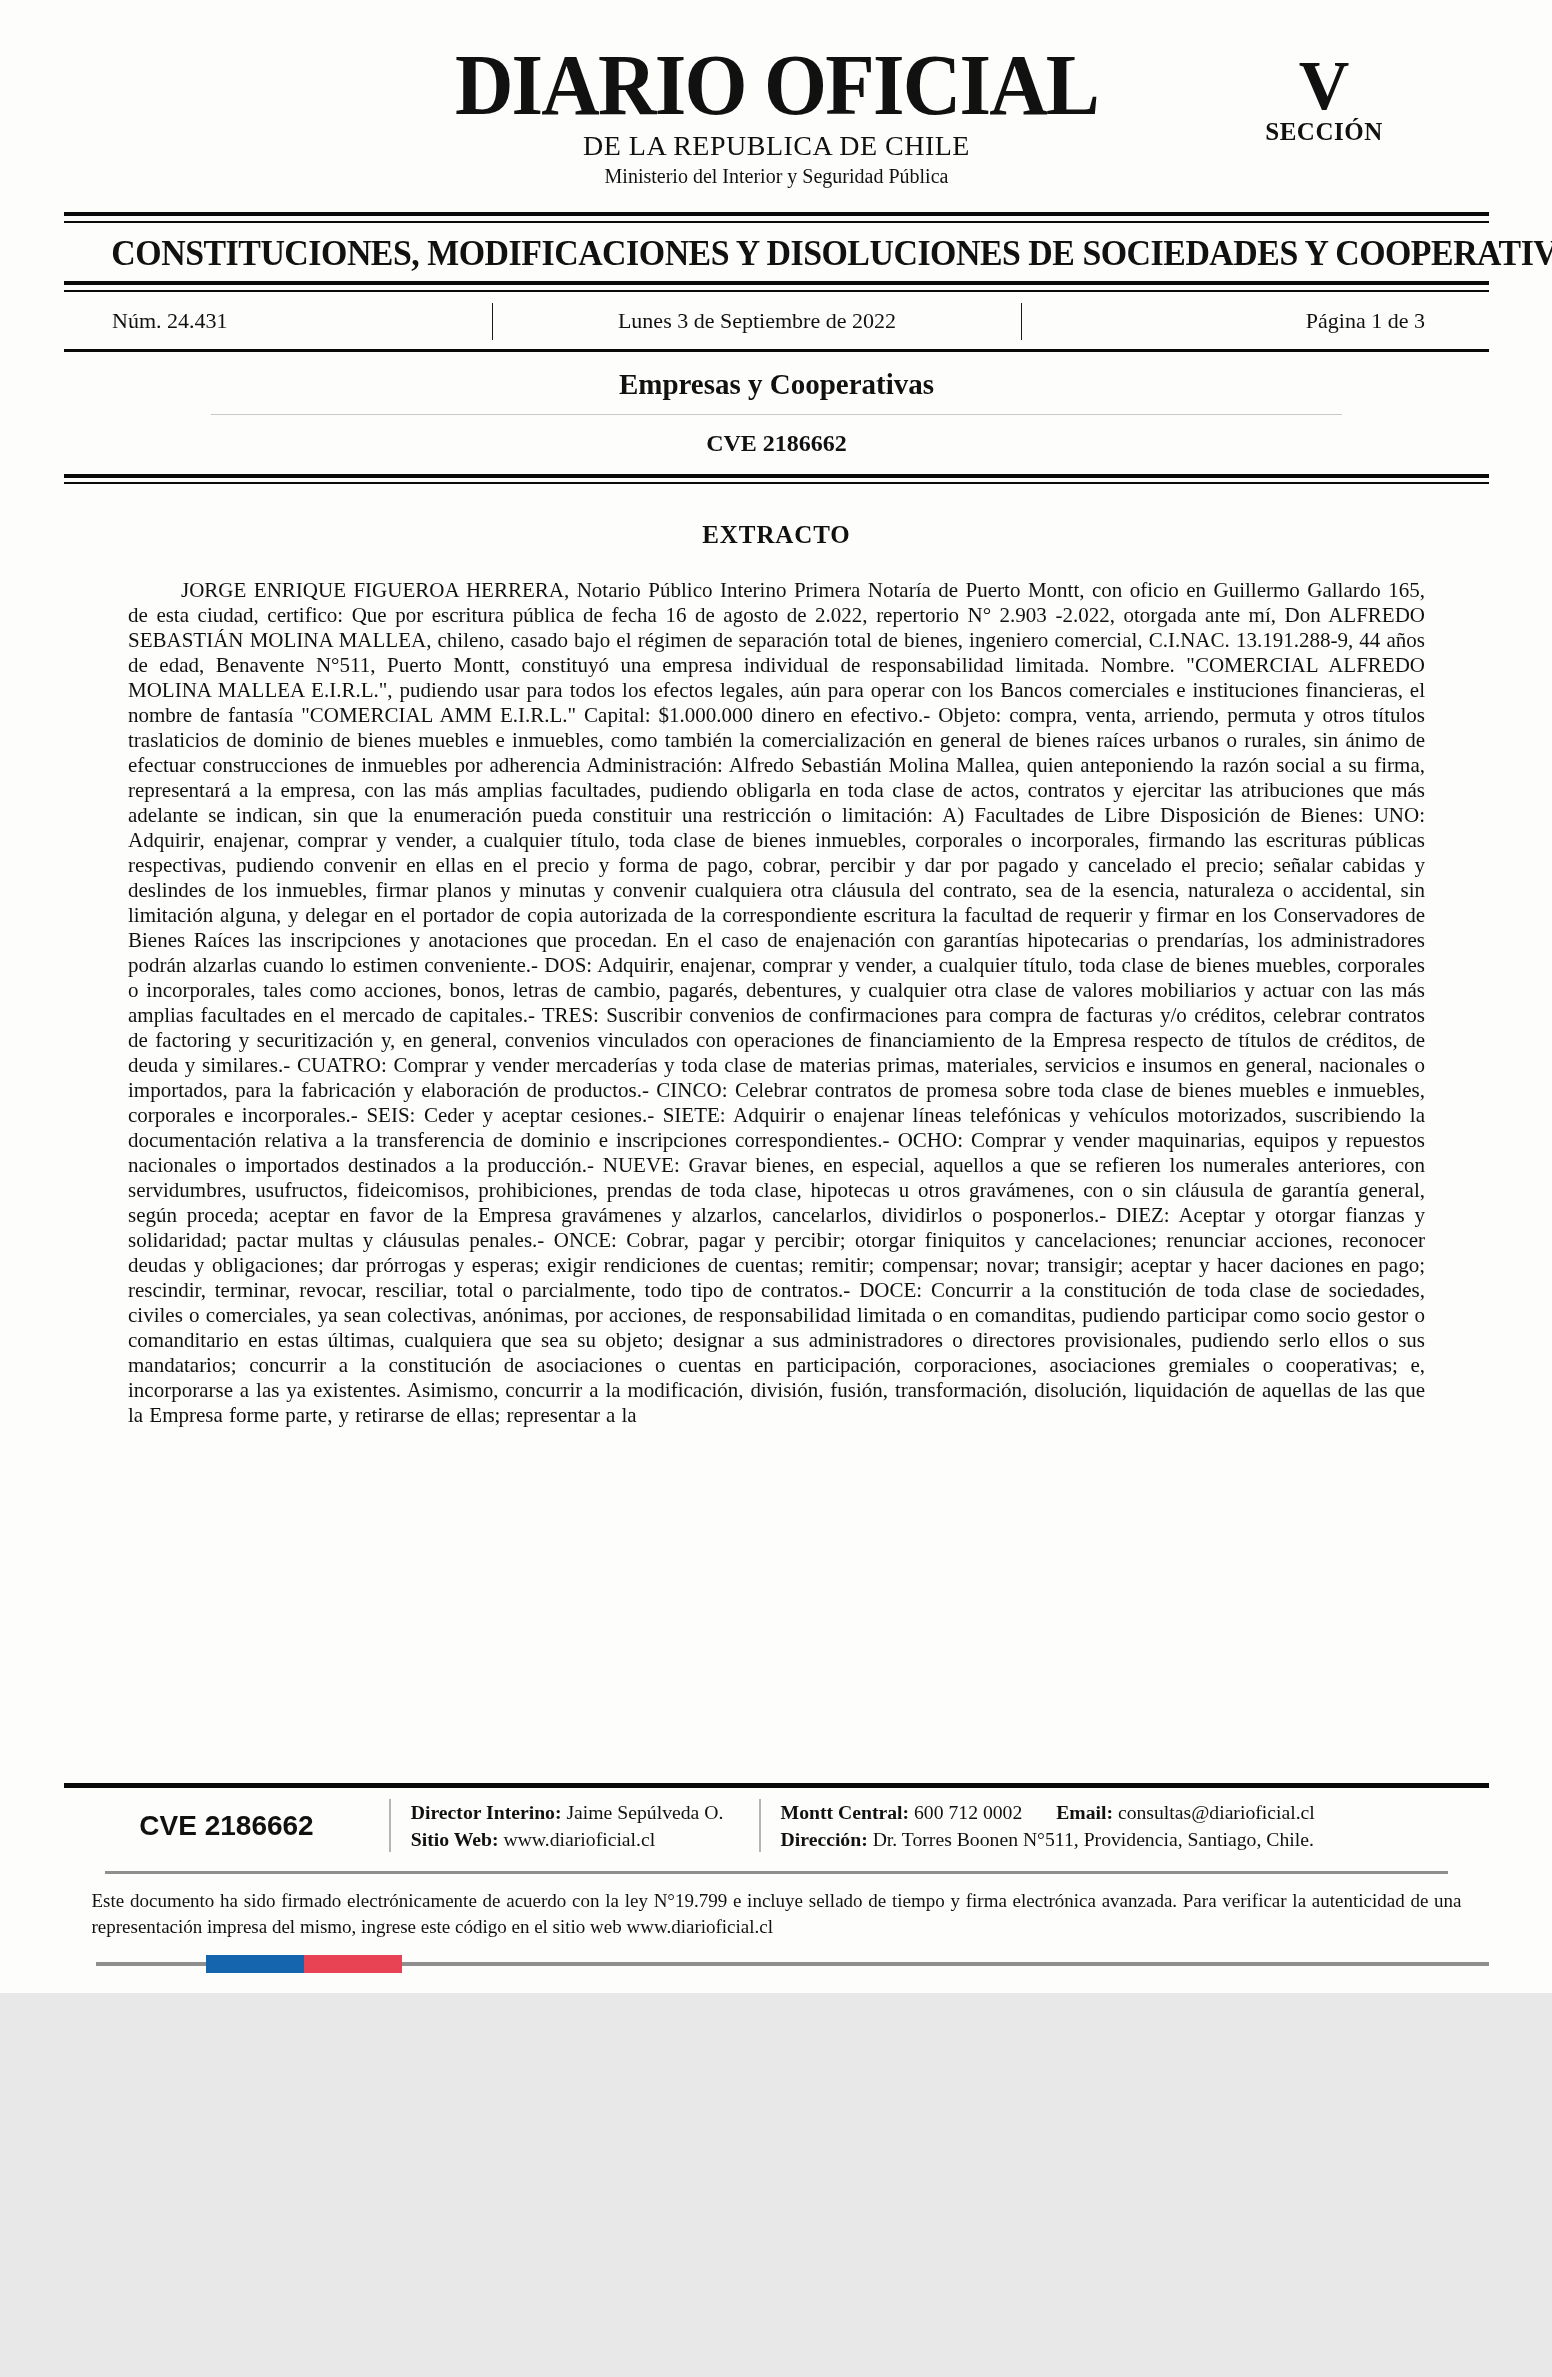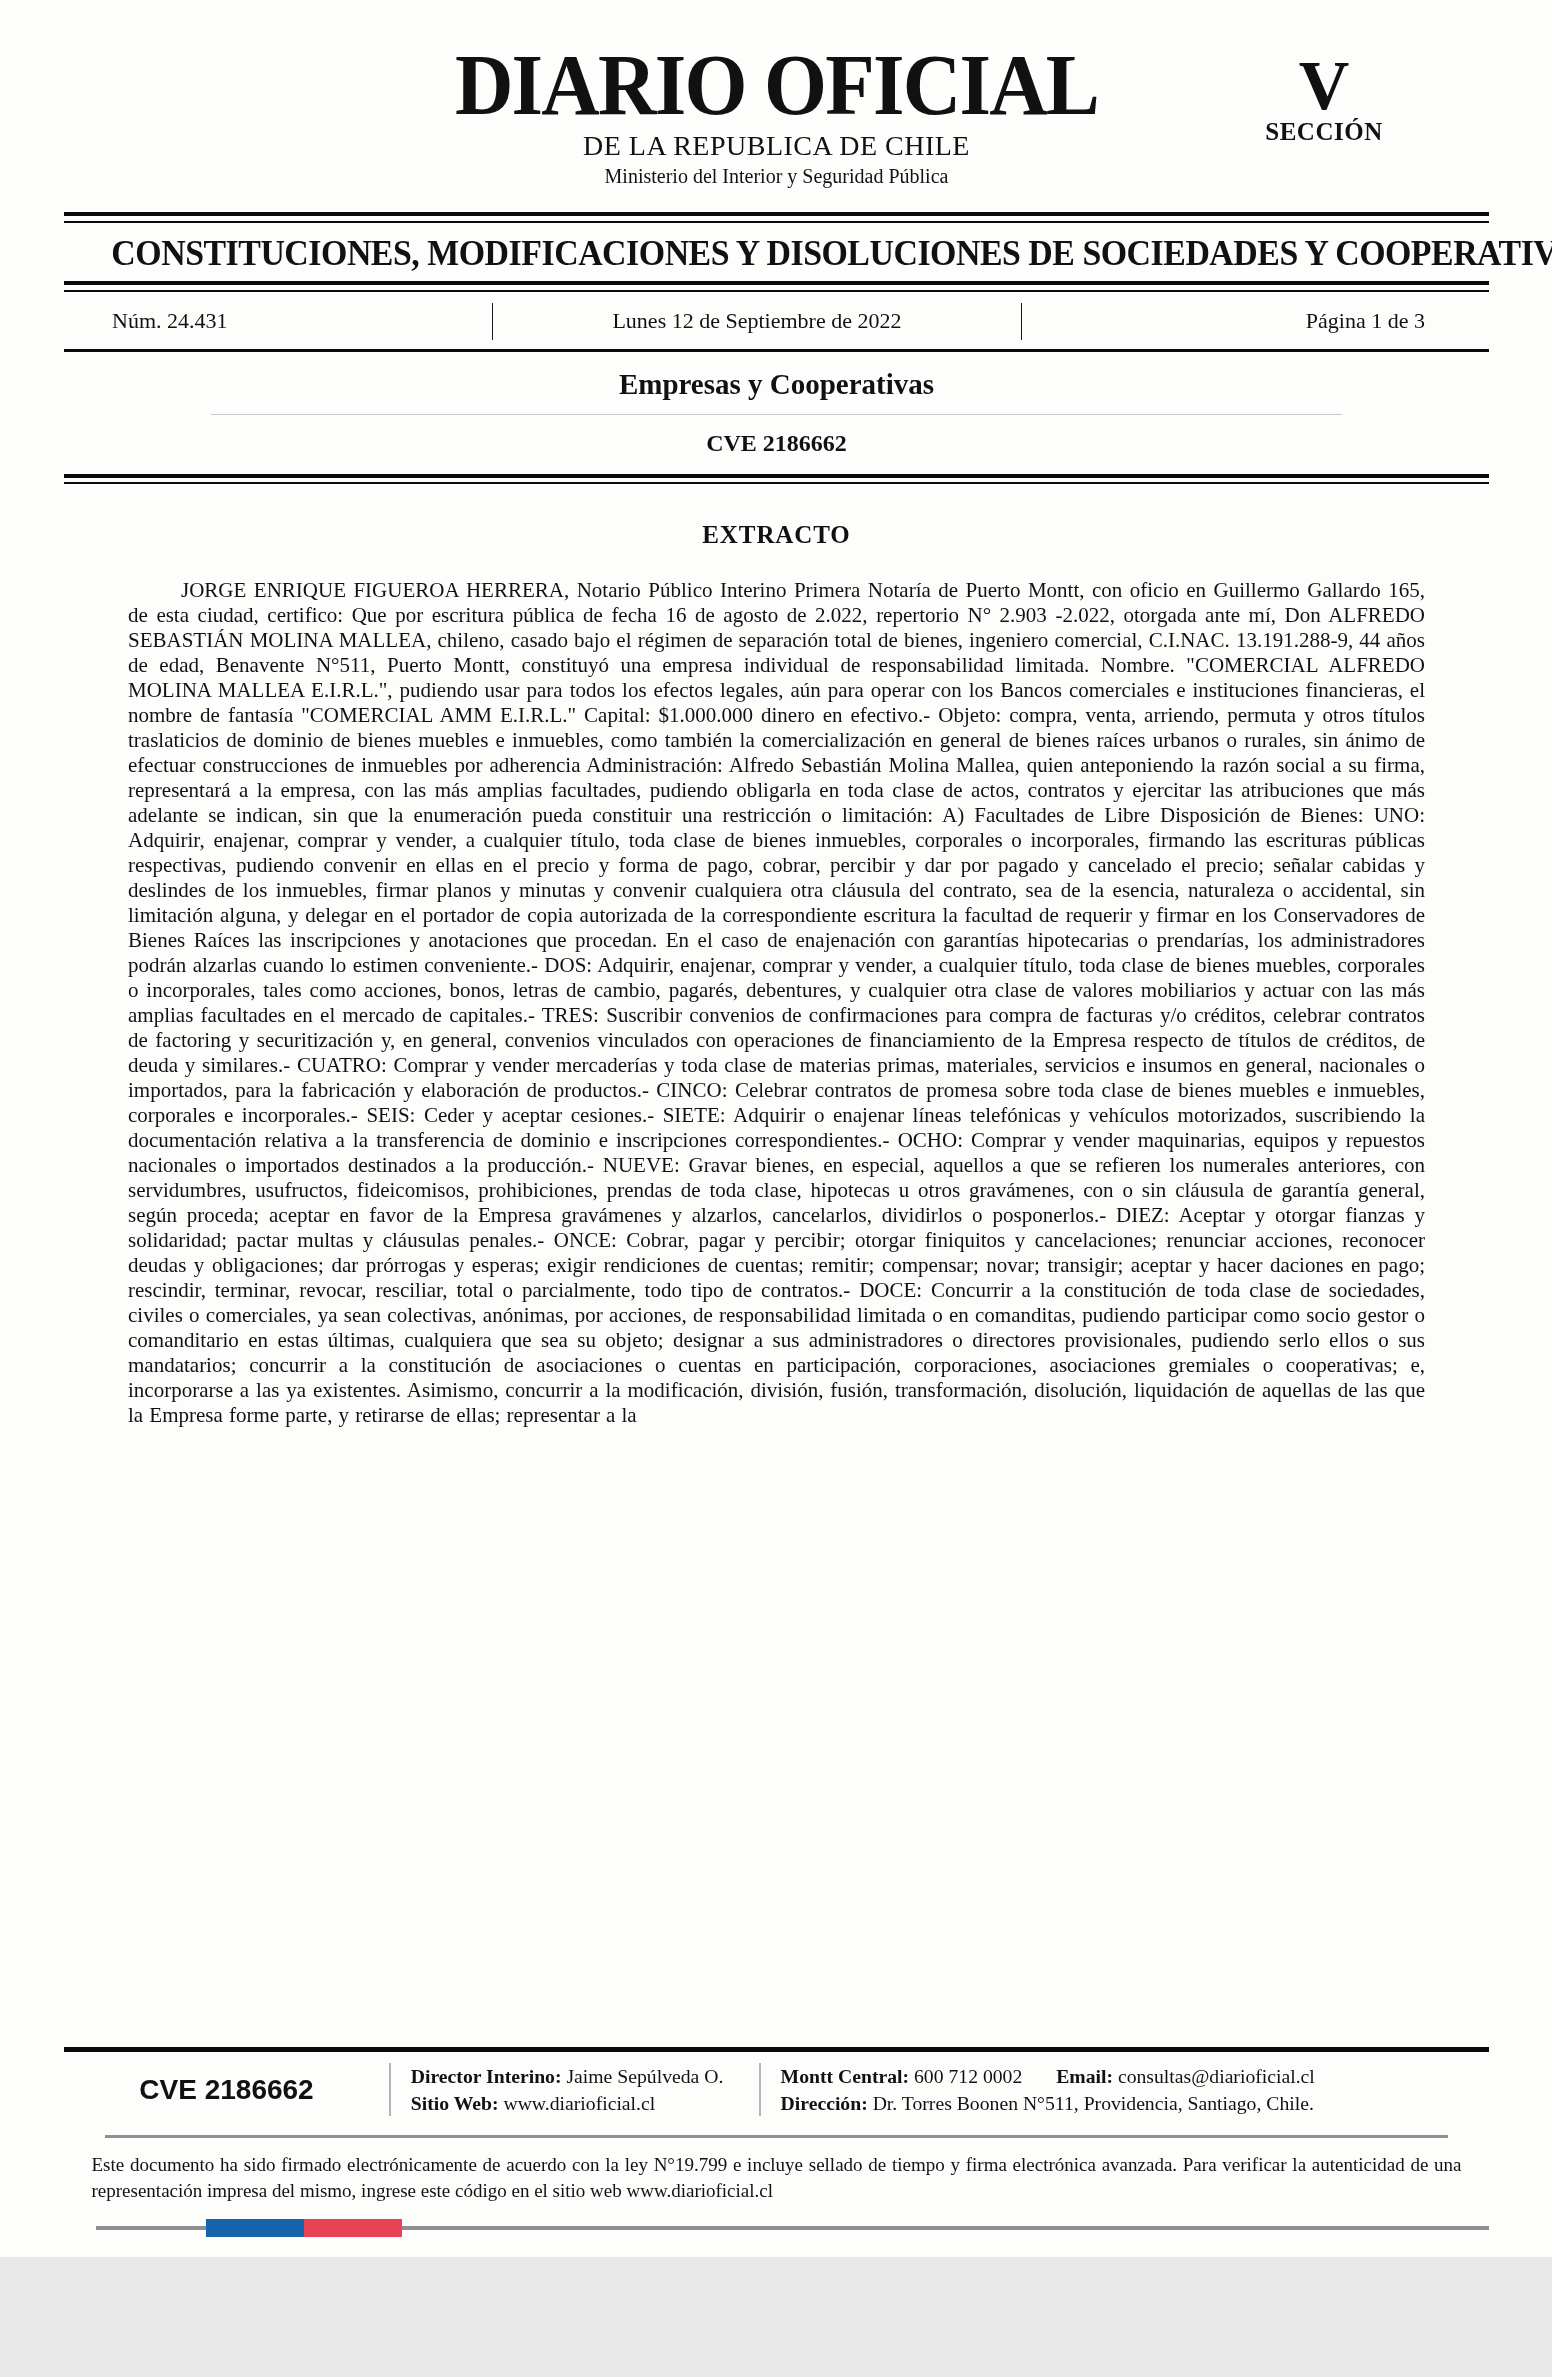--- a/index.html
+++ b/index.html
@@ -1,18 +1,18 @@
 <!DOCTYPE html>
 <html lang="es" style="font-size:14.7px"><head>
 <meta charset="utf-8">
 <style>
   html,body{margin:0;padding:0;background:#e8e8e8;}
   .page{
     position:relative;
-    width:1553px;height:2257px;
+    width:1553px;height:1993px;
     margin:0 auto;
     background:#fdfdfc;
     color:#111;
     font-family:"Liberation Serif","DejaVu Serif",serif;
     display:flex;flex-direction:column;
     overflow:hidden;
     box-sizing:border-box;
     padding:37px 64px 0 64px;
   }
   
@@ -104,21 +104,21 @@
 
   <div class="banner">
     <span class="banner-text">CONSTITUCIONES, MODIFICACIONES Y DISOLUCIONES DE SOCIEDADES Y COOPERATIVAS</span>
   </div>
 
   <div class="rule-double"></div>
 
   <div class="meta-row">
     <div class="meta-num">Núm. 24.431</div>
     <div class="meta-sep"></div>
-    <div class="meta-date">Lunes 12 de Septiembre de 2022</div>
+    <div class="meta-date">Lunes 3 de Septiembre de 2022</div>
     <div class="meta-sep"></div>
     <div class="meta-page">Página 1 de 3</div>
   </div>
 
   <div class="rule-single"></div>
 
   <h2 class="section-title">Empresas y Cooperativas</h2>
   <div class="rule-gray-thin"></div>
   <div class="cve-line">CVE 2186662</div>
 

